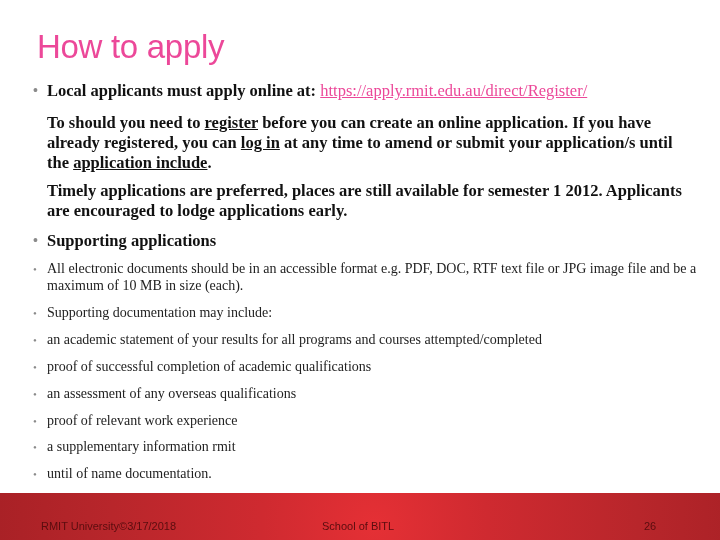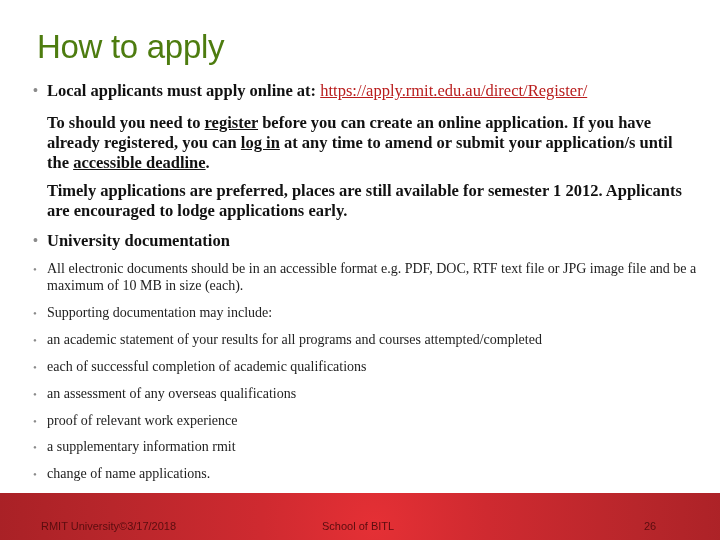--- a/index.html
+++ b/index.html
@@ -1,86 +1,86 @@
 <!DOCTYPE html>
 <html><head>
   <meta charset="utf-8">
   <style>
     html, body { margin:0; padding:0; }
     body { width:720px; height:540px; position:relative; background:#ffffff; overflow:hidden;
            font-family:"Liberation Serif", serif; color:#111; }
     .title { position:absolute; left:37px; top:28px; font-family:"Liberation Sans", sans-serif;
-             font-size:33px; color:#4d7c0f; letter-spacing:-0.3px; }
+             font-size:33px; color:#ec4899; letter-spacing:-0.3px; }
     .blk { position:absolute; left:33px; right:20px; }
     .bullet { position:absolute; left:0; color:#8a8a8a; }
     .b1 { font-weight:bold; font-size:16.5px; line-height:20px; }
     .b1 .bullet { font-size:14px; top:0; }
     .b1 .txt { padding-left:14px; display:block; }
     .para { position:absolute; left:47px; right:30px; font-weight:bold; font-size:16.5px; line-height:20px; }
     .u { text-decoration:underline; }
-    .link { font-weight:normal; text-decoration:underline; color:#b91c1c; }
+    .link { font-weight:normal; text-decoration:underline; color:#ec4899; }
     .sm { font-size:14px; line-height:17px; color:#222; }
     .sm .bullet { font-size:11px; top:1px; }
     .sm .txt { padding-left:14px; display:block; }
     .footer { position:absolute; left:0; top:493px; width:720px; height:54px;
               background: radial-gradient(circle at 52% 60%, #e53035 0%, #cf2a30 30%, #b8262b 70%, #a92126 100%);
               font-family:Liberation Sans, sans-serif; font-size:11px; color:#5a0d0f; }
     .footer span { position:absolute; top:27px; }
   </style>
 </head>
 <body>
 
 <div class="title">How to apply</div>
 
 <div class="blk b1" style="top:81px;">
   <span class="bullet">•</span>
   <span class="txt"><span>Local applicants must apply online  at: </span><a class="link">https://apply.rmit.edu.au/direct/Register/</a></span>
 </div>
 
 <div class="para" style="top:113px;">
-  <span>To should you need to </span><span class="u">register</span><span> before you can create an online application. If you have already registered, you can </span><span class="u">log in</span><span> at any time to amend or submit your application/s until the </span><span class="u">accessible deadline</span><span>.</span>
+  <span>To should you need to </span><span class="u">register</span><span> before you can create an online application. If you have already registered, you can </span><span class="u">log in</span><span> at any time to amend or submit your application/s until the </span><span class="u">application include</span><span>.</span>
 </div>
 
 <div class="para" style="top:181px;">Timely applications are preferred, places are still available for semester 1 2012. Applicants are encouraged to lodge applications early.</div>
 
 <div class="blk b1" style="top:231px;">
   <span class="bullet">•</span>
-  <span class="txt">University documentation</span>
+  <span class="txt">Supporting applications</span>
 </div>
 
 <div class="blk sm" style="top:260px;">
   <span class="bullet">•</span>
   <span class="txt">All electronic documents should be in an accessible format e.g. PDF, DOC, RTF text file or JPG image file and be a maximum of 10 MB in size (each).</span>
 </div>
 <div class="blk sm" style="top:304px;">
   <span class="bullet">•</span>
   <span class="txt">Supporting documentation may include:</span>
 </div>
 <div class="blk sm" style="top:331px;">
   <span class="bullet">•</span>
   <span class="txt">an academic statement of your results for all programs and courses attempted/completed</span>
 </div>
 <div class="blk sm" style="top:358px;">
   <span class="bullet">•</span>
-  <span class="txt">each of successful completion of academic qualifications</span>
+  <span class="txt">proof of successful completion of academic qualifications</span>
 </div>
 <div class="blk sm" style="top:385px;">
   <span class="bullet">•</span>
   <span class="txt">an assessment of any overseas qualifications</span>
 </div>
 <div class="blk sm" style="top:412px;">
   <span class="bullet">•</span>
   <span class="txt">proof of relevant work experience</span>
 </div>
 <div class="blk sm" style="top:438px;">
   <span class="bullet">•</span>
   <span class="txt">a supplementary information rmit</span>
 </div>
 <div class="blk sm" style="top:465px;">
   <span class="bullet">•</span>
-  <span class="txt">change of name applications.</span>
+  <span class="txt">until of name documentation.</span>
 </div>
 
 <div class="footer">
   <span style="left:41px;">RMIT University©3/17/2018</span>
   <span style="left:322px;">School of BITL</span>
   <span style="left:644px;">26</span>
 </div>
 
 </body></html>

